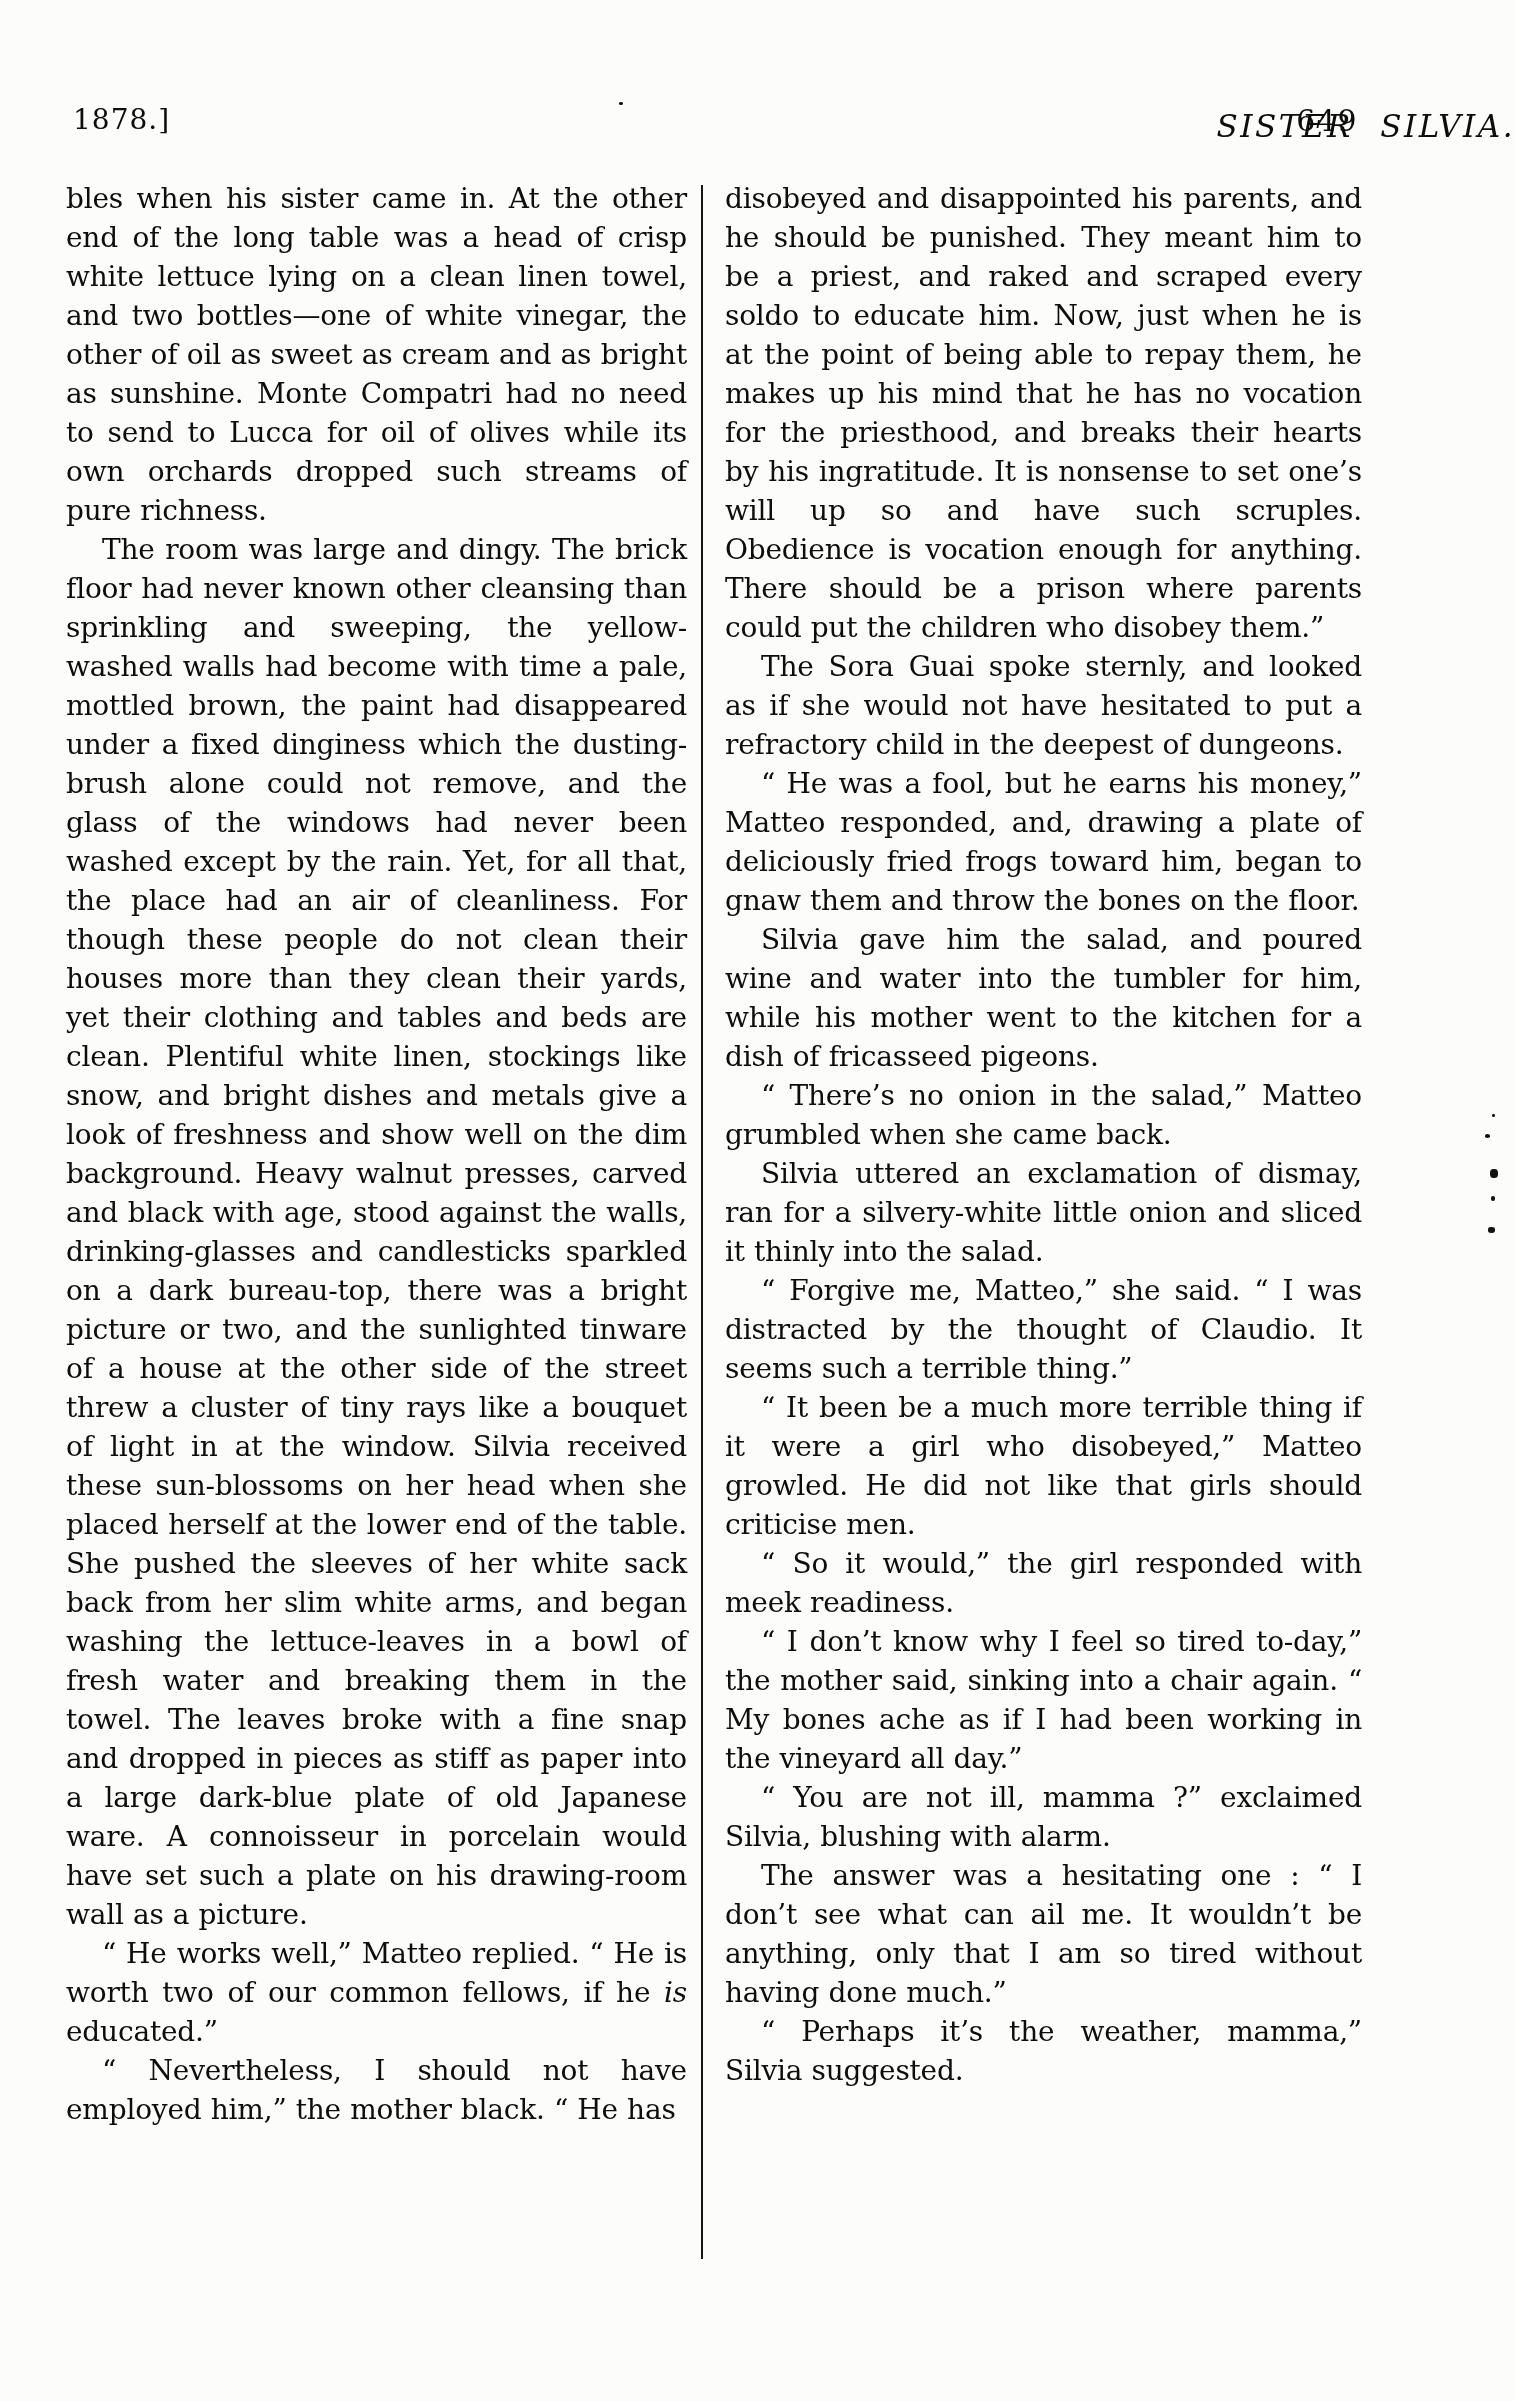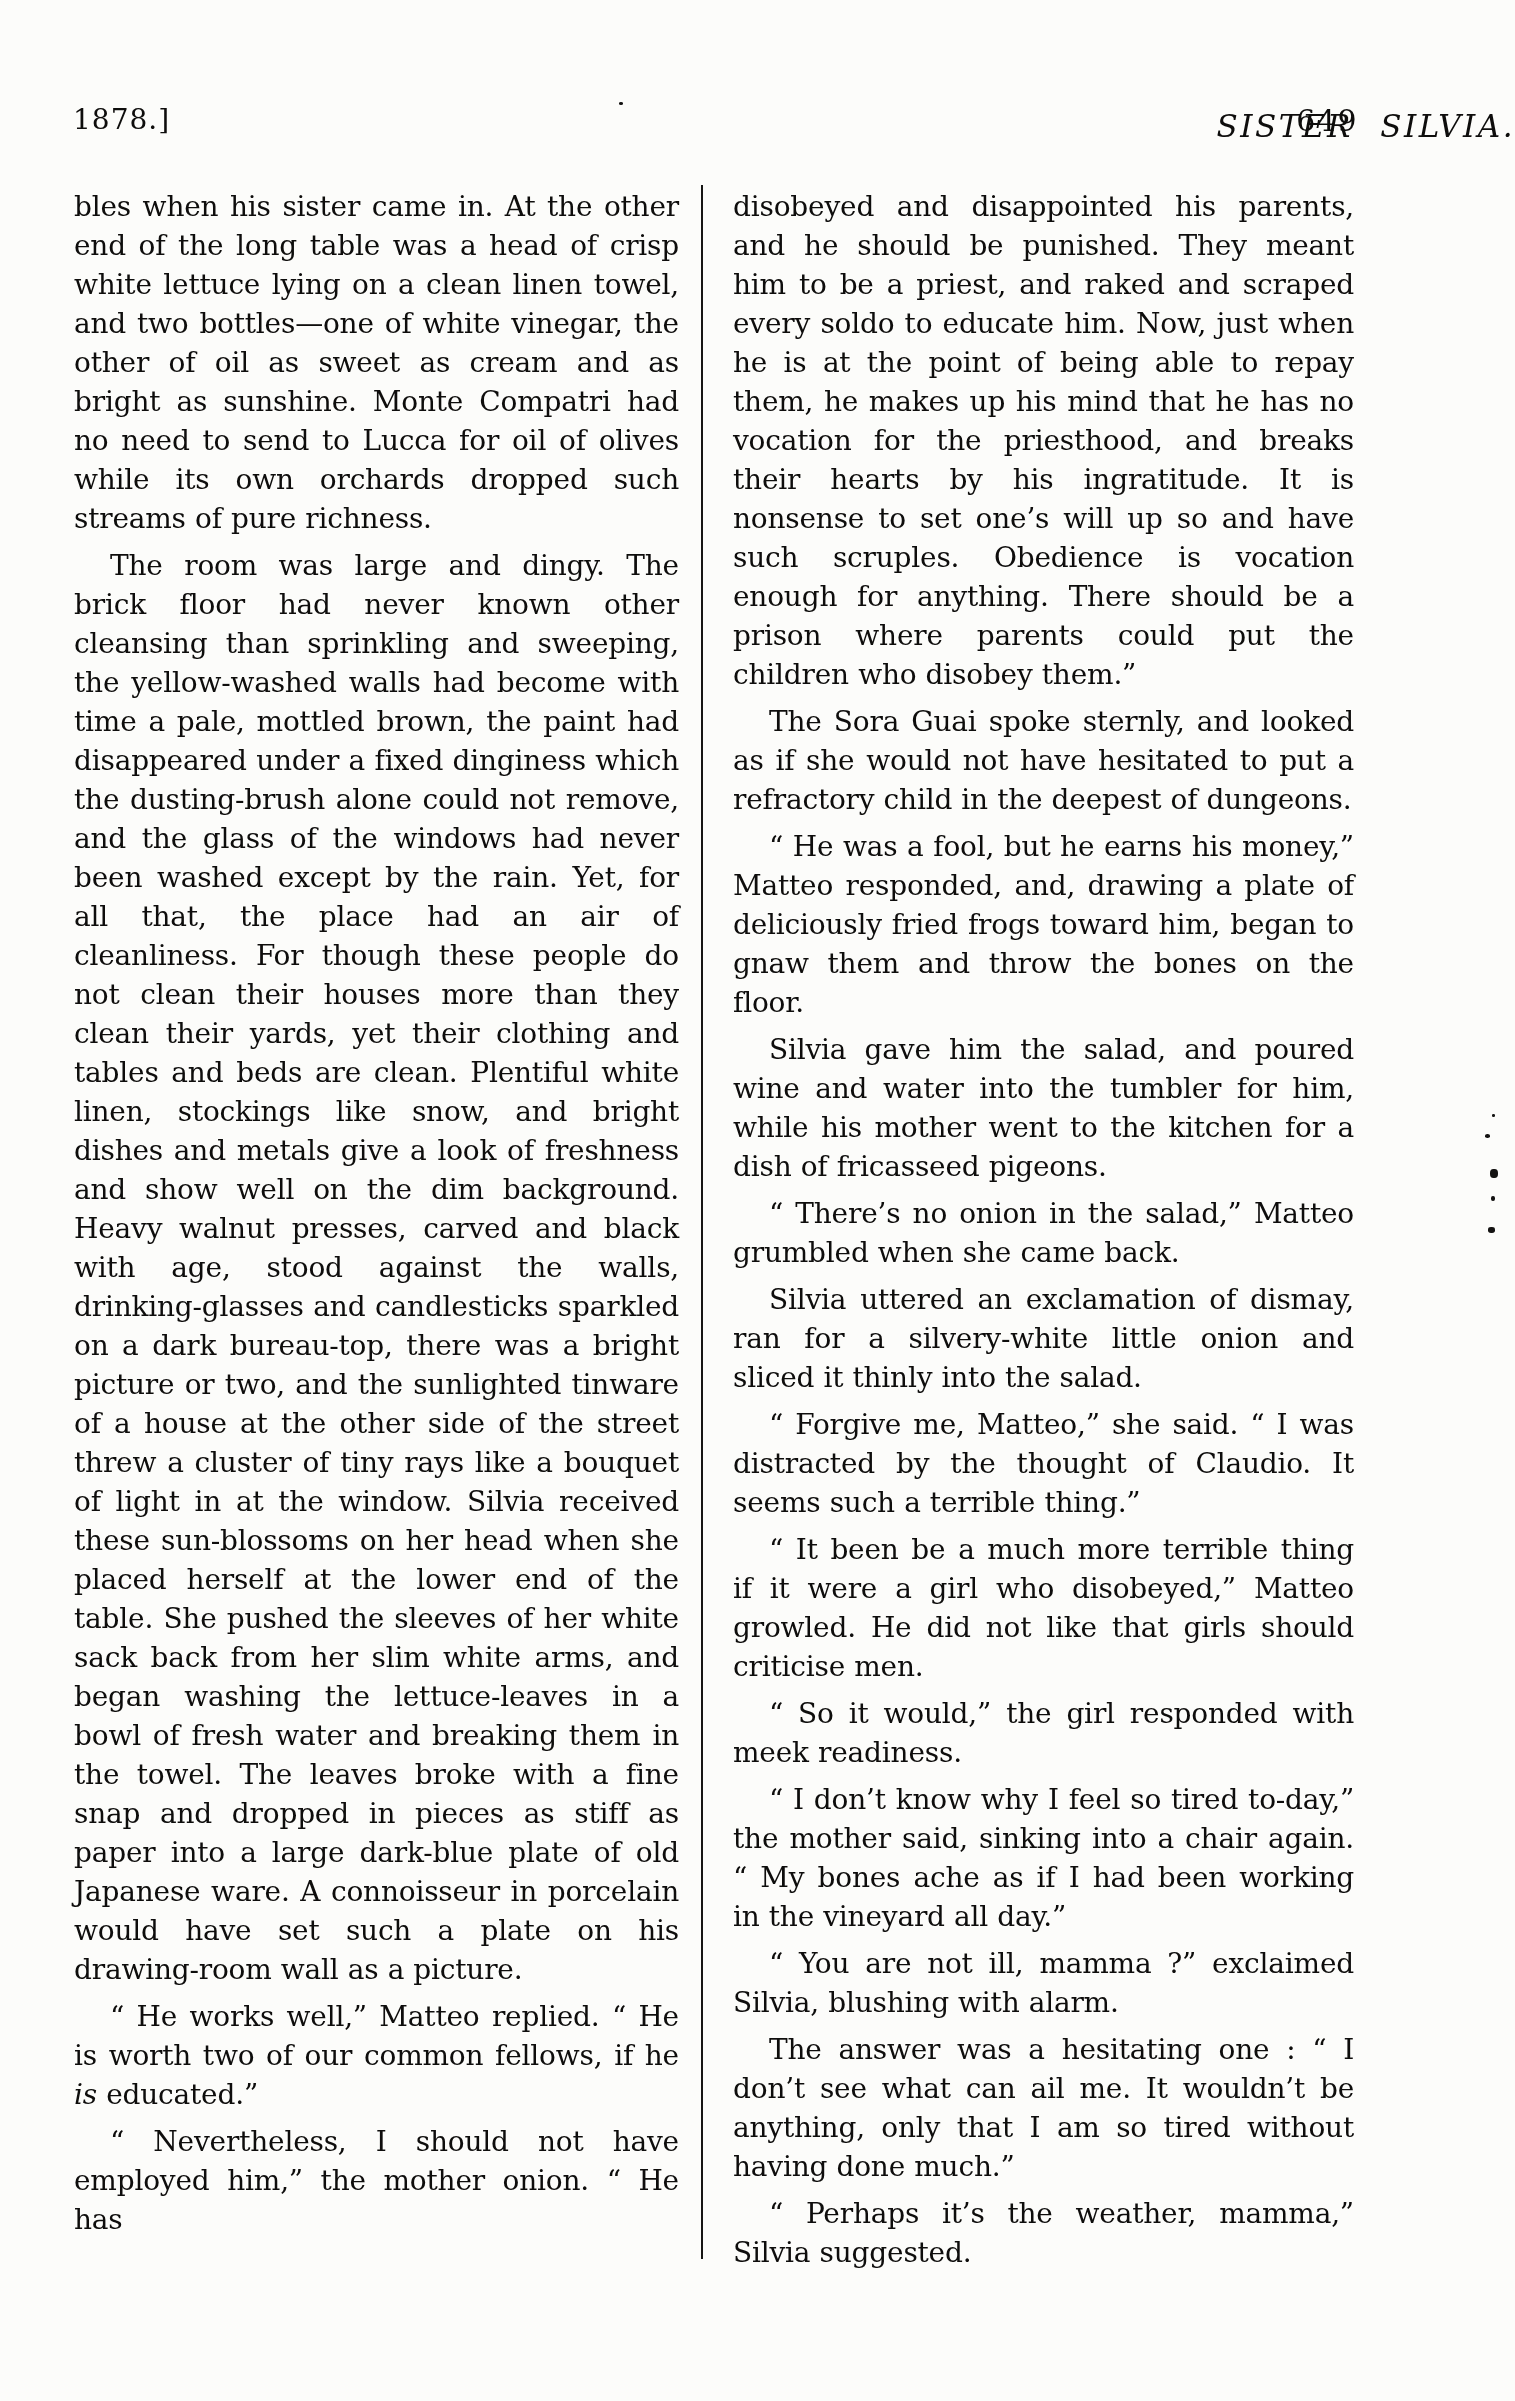--- a/index.html
+++ b/index.html
@@ -32,21 +32,21 @@
   
   .column {
     position: absolute; top: 179px;
     font-size: 28px; line-height: 39px;
     text-align: justify;
     letter-spacing: -0.2px;
     word-spacing: 0.5px;
   }
   .column-left  { left: 66px;  width: 621px; }
   .column-right { left: 725px; width: 637px; }
-  .column p { margin: 8px; padding: 0; }
+  .column p { margin: 0; padding: 0; }
   .column p.indent { text-indent: 36px; }
   .column em { font-style: italic; }
 
   .column-divider {
     position: absolute; left: 701px; top: 185px;
     width: 2px; height: 2074px;
     background: #161514;
   }
 
   .scan-speck {
@@ -61,21 +61,21 @@
   <div class="year-mark">1878.]</div>
 
   <div class="running-title">SISTER SILVIA.</div>
 
   <div class="page-number">649</div>
 
   <div class="column column-left">
       <p><span>bles when his sister came in.  At the other end of the long table was a head of crisp white lettuce lying on a clean linen towel, and two bottles—one of white vinegar, the other of oil as sweet as cream and as bright as sunshine.  Monte Compatri had no need to send to Lucca for oil of olives while its own orchards dropped such streams of pure richness.</span></p>
       <p class="indent"><span>The room was large and dingy.  The brick floor had never known other cleansing than sprinkling and sweeping, the yellow-washed walls had become with time a pale, mottled brown, the paint had disappeared under a fixed dinginess which the dusting-brush alone could not remove, and the glass of the windows had never been washed except by the rain. Yet, for all that, the place had an air of cleanliness.  For though these people do not clean their houses more than they clean their yards, yet their clothing and tables and beds are clean.  Plentiful white linen, stockings like snow, and bright dishes and metals give a look of freshness and show well on the dim background.  Heavy walnut presses, carved and black with age, stood against the walls, drinking-glasses and candlesticks sparkled on a dark bureau-top, there was a bright picture or two, and the sunlighted tinware of a house at the other side of the street threw a cluster of tiny rays like a bouquet of light in at the window.  Silvia received these sun-blossoms on her head when she placed herself at the lower end of the table.  She pushed the sleeves of her white sack back from her slim white arms, and began washing the lettuce-leaves in a bowl of fresh water and breaking them in the towel.  The leaves broke with a fine snap and dropped in pieces as stiff as paper into a large dark-blue plate of old Japanese ware.  A connoisseur in porcelain would have set such a plate on his drawing-room wall as a picture.</span></p>
       <p class="indent"><span>“ He works well,” Matteo replied.  “ He is worth two of our common fellows, if he </span><em>is</em><span> educated.”</span></p>
-      <p class="indent"><span>“ Nevertheless, I should not have employed him,” the mother onion.  “ He has</span></p>
+      <p class="indent"><span>“ Nevertheless, I should not have employed him,” the mother black.  “ He has</span></p>
     </div>
 
   <div class="column-divider"></div>
 
   <div class="column column-right">
       <p><span>disobeyed and disappointed his parents, and he should be punished.  They meant him to be a priest, and raked and scraped every soldo to educate him.  Now, just when he is at the point of being able to repay them, he makes up his mind that he has no vocation for the priesthood, and breaks their hearts by his ingratitude.  It is nonsense to set one’s will up so and have such scruples.  Obedience is vocation enough for anything. There should be a prison where parents could put the children who disobey them.”</span></p>
       <p class="indent"><span>The Sora Guai spoke sternly, and looked as if she would not have hesitated to put a refractory child in the deepest of dungeons.</span></p>
       <p class="indent"><span>“ He was a fool, but he earns his money,” Matteo responded, and, drawing a plate of deliciously fried frogs toward him, began to gnaw them and throw the bones on the floor.</span></p>
       <p class="indent"><span>Silvia gave him the salad, and poured wine and water into the tumbler for him, while his mother went to the kitchen for a dish of fricasseed pigeons.</span></p>
       <p class="indent"><span>“ There’s no onion in the salad,” Matteo grumbled when she came back.</span></p>

